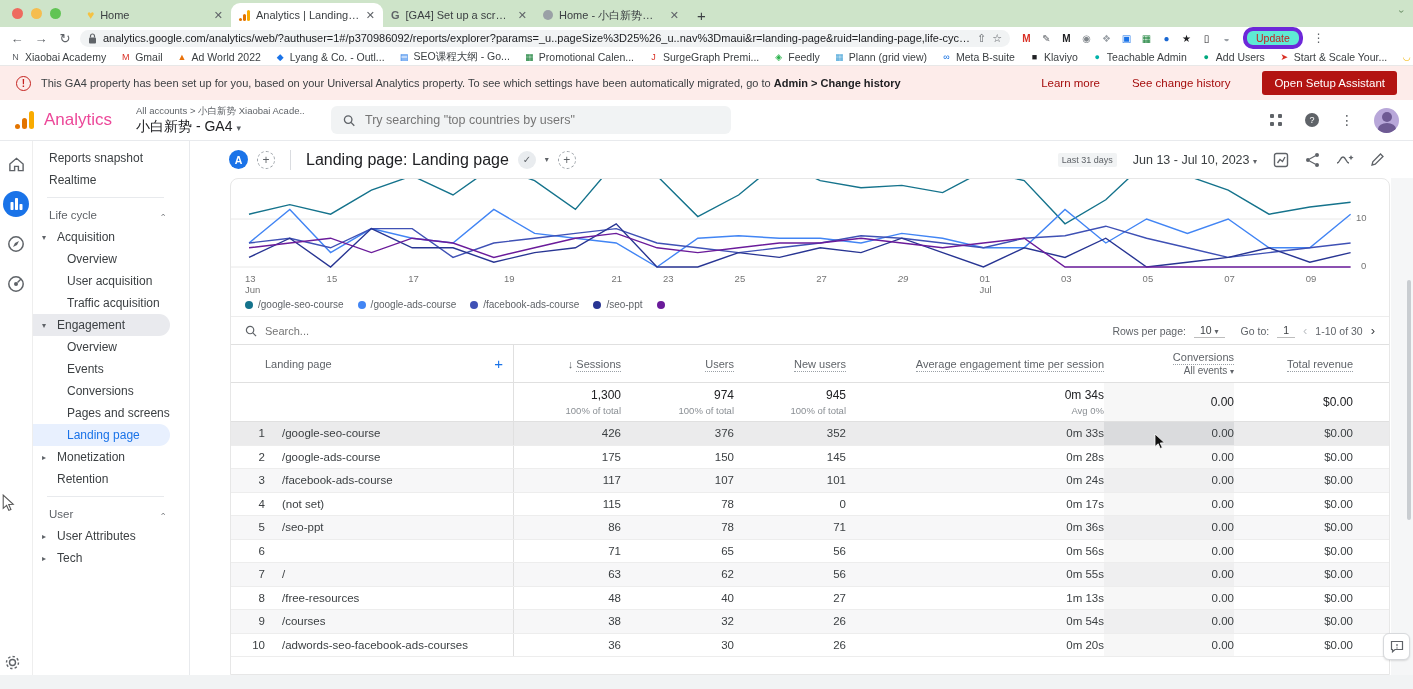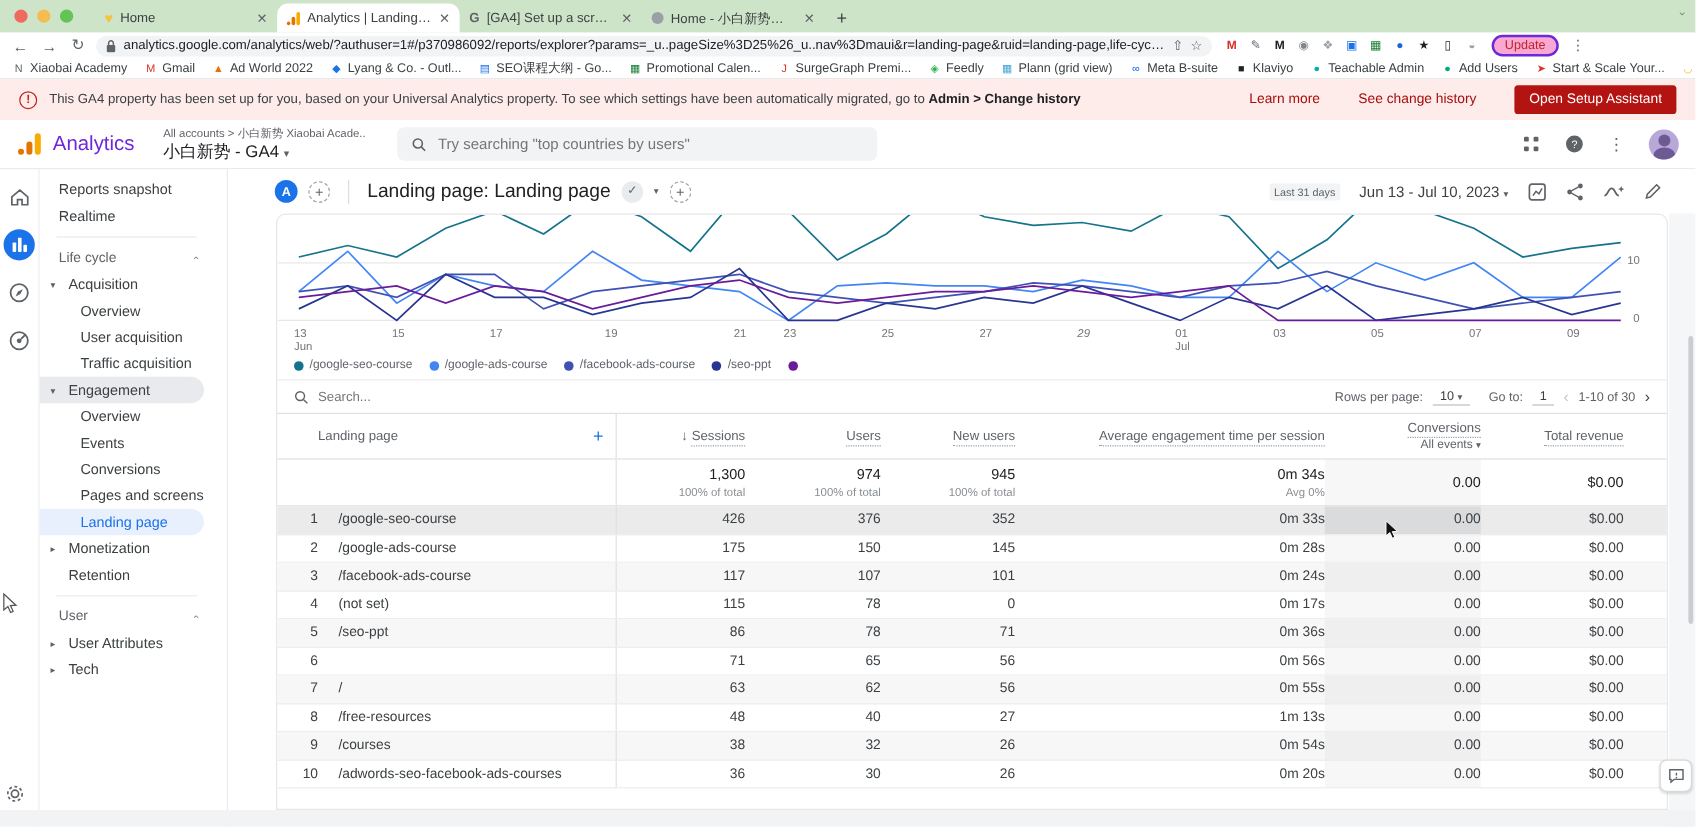--- a/index.html
+++ b/index.html
@@ -26,42 +26,42 @@
   .newtab { font-size:15px; color:#3c4043; margin:0 0 3px 10px; }
   .strip-caret { position:absolute; right:10px; top:6px; color:#6b8f66; font-size:10px; transform:rotate(90deg); }
 
   .urlrow { height:22px; background:#fff; display:flex; align-items:center; padding:0 8px; gap:6px; }
   .navbtn { color:#5f6368; font-size:13px; width:18px; text-align:center; }
   .omnibox { flex:1; height:17px; background:#f1f3f4; border-radius:9px; display:flex; align-items:center; padding:0 8px; gap:6px; max-width:930px; }
   .omnibox .url { flex:1; font-size:11px; color:#202124; white-space:nowrap; overflow:hidden; text-overflow:ellipsis; }
   .omni-ic { color:#5f6368; font-size:11px; }
   .ext-tray { display:flex; align-items:center; gap:7px; padding:0 4px; }
   .ext { font-size:10px; font-weight:bold; width:13px; text-align:center; }
-  .update-pill { border:2px solid #6d28d9; color:#c5221f; border-radius:10px; font-size:10.5px; padding:1px 9px; background:#f9a8d4; white-space:nowrap; }
+  .update-pill { border:4px solid #6d28d9; color:#c5221f; border-radius:10px; font-size:10.5px; padding:1px 9px; background:#5eead4; white-space:nowrap; }
   .chrome-dots { color:#5f6368; font-size:12px; padding:0 4px; }
 
   .bookmarks { height:17px; background:#fff; border-bottom:1px solid #e8e8e8; display:flex; align-items:center; gap:14px; padding:0 10px; font-size:10.5px; color:#3c4043; white-space:nowrap; overflow:hidden; }
   .bm { display:flex; align-items:center; gap:4px; }
   .bm .bicon { font-size:9px; width:11px; text-align:center; }
 
   
   .banner { height:34px; background:#fdecea; display:flex; align-items:center; padding:0 16px; gap:10px; }
   .warn-ic { width:15px; height:15px; border:1.5px solid #c5221f; border-radius:50%; color:#c5221f; font-size:10px; font-weight:bold; text-align:center; line-height:13px; flex:none; }
   .banner-text { font-size:11px; color:#3c4043; flex:1; }
   .banner-text b { color:#202124; }
   .banner-link { font-size:11.5px; color:#a50e0e; margin-right:22px; white-space:nowrap; }
   .setup-btn { background:#b31412; color:#fff; font-size:11.5px; padding:6px 12px; border-radius:3px; border:none; white-space:nowrap; }
 
   
   .gaheader { height:41px; background:#fff; border-bottom:1px solid #e8eaed; display:flex; align-items:center; padding:0 14px; }
   .ga-logo { position:relative; width:22px; height:22px; margin-right:8px; }
   .ga-logo .b1{position:absolute; right:2px; bottom:2px; width:5px; height:18px; background:#f9ab00; border-radius:2.5px;}
   .ga-logo .b2{position:absolute; left:8px; bottom:2px; width:5px; height:11px; background:#e37400; border-radius:2.5px;}
   .ga-logo .b3{position:absolute; left:1px; bottom:2px; width:5px; height:5px; background:#e37400; border-radius:50%;}
-  .ga-word { font-size:17px; color:#6d28d9; margin-right:24px; }
+  .ga-word { font-size:17px; color:#ec4899; margin-right:24px; }
   .acct { display:flex; flex-direction:column; margin-right:26px; }
   .acct .crumb { font-size:9.5px; color:#5f6368; }
   .acct .prop { font-size:14px; color:#202124; }
   .acct .prop .caret { color:#5f6368; font-size:9px; }
   .ga-search { width:400px; height:28px; background:#f1f3f4; border-radius:6px; display:flex; align-items:center; padding:0 12px; gap:10px; }
   .ga-search input { border:none; background:transparent; outline:none; font-size:12.5px; color:#5f6368; width:100%; font-family:inherit; }
   .gah-right { margin-left:auto; display:flex; align-items:center; gap:20px; }
   .gah-ic { color:#5f6368; font-size:14px; }
   .avatar { width:25px; height:25px; border-radius:50%; background:#b8a7d9; position:relative; overflow:hidden; }
   .avatar::before { content:""; position:absolute; left:7.5px; top:4px; width:10px; height:10px; border-radius:50%; background:#6e5a93; }
@@ -487,21 +487,21 @@
             </svg>
           <span class="ytick" style="left:1125px; top:33px;">10</span>
           <span class="ytick" style="left:1130px; top:81px;">0</span>
         </div>
         <div class="xaxis" id="xaxis">
             <div class="xtick" style="left: 14px;">13<span class="sub">Jun</span></div>
             <div class="xtick" style="left: 95.6px;">15</div>
             <div class="xtick" style="left: 177.2px;">17</div>
             <div class="xtick" style="left: 273px;">19</div>
             <div class="xtick" style="left: 340.4px; margin-left: 40px;">21</div>
-            <div class="xtick" style="left: 422px;">23</div>
+            <div class="xtick" style="left: 432px;">23</div>
             <div class="xtick" style="left: 503.6px;">25</div>
             <div class="xtick" style="left: 585.2px;">27</div>
             <div class="xtick" style="left: 666.8px; font-style: italic;">29</div>
             <div class="xtick" style="left: 748.4px;">01<span class="sub">Jul</span></div>
             <div class="xtick" style="left: 830px;">03</div>
             <div class="xtick" style="left: 911.6px;">05</div>
             <div class="xtick" style="left: 993.2px;">07</div>
             <div class="xtick" style="left: 1074.8px;">09</div>
           </div>
         <div class="legend" id="legend">

